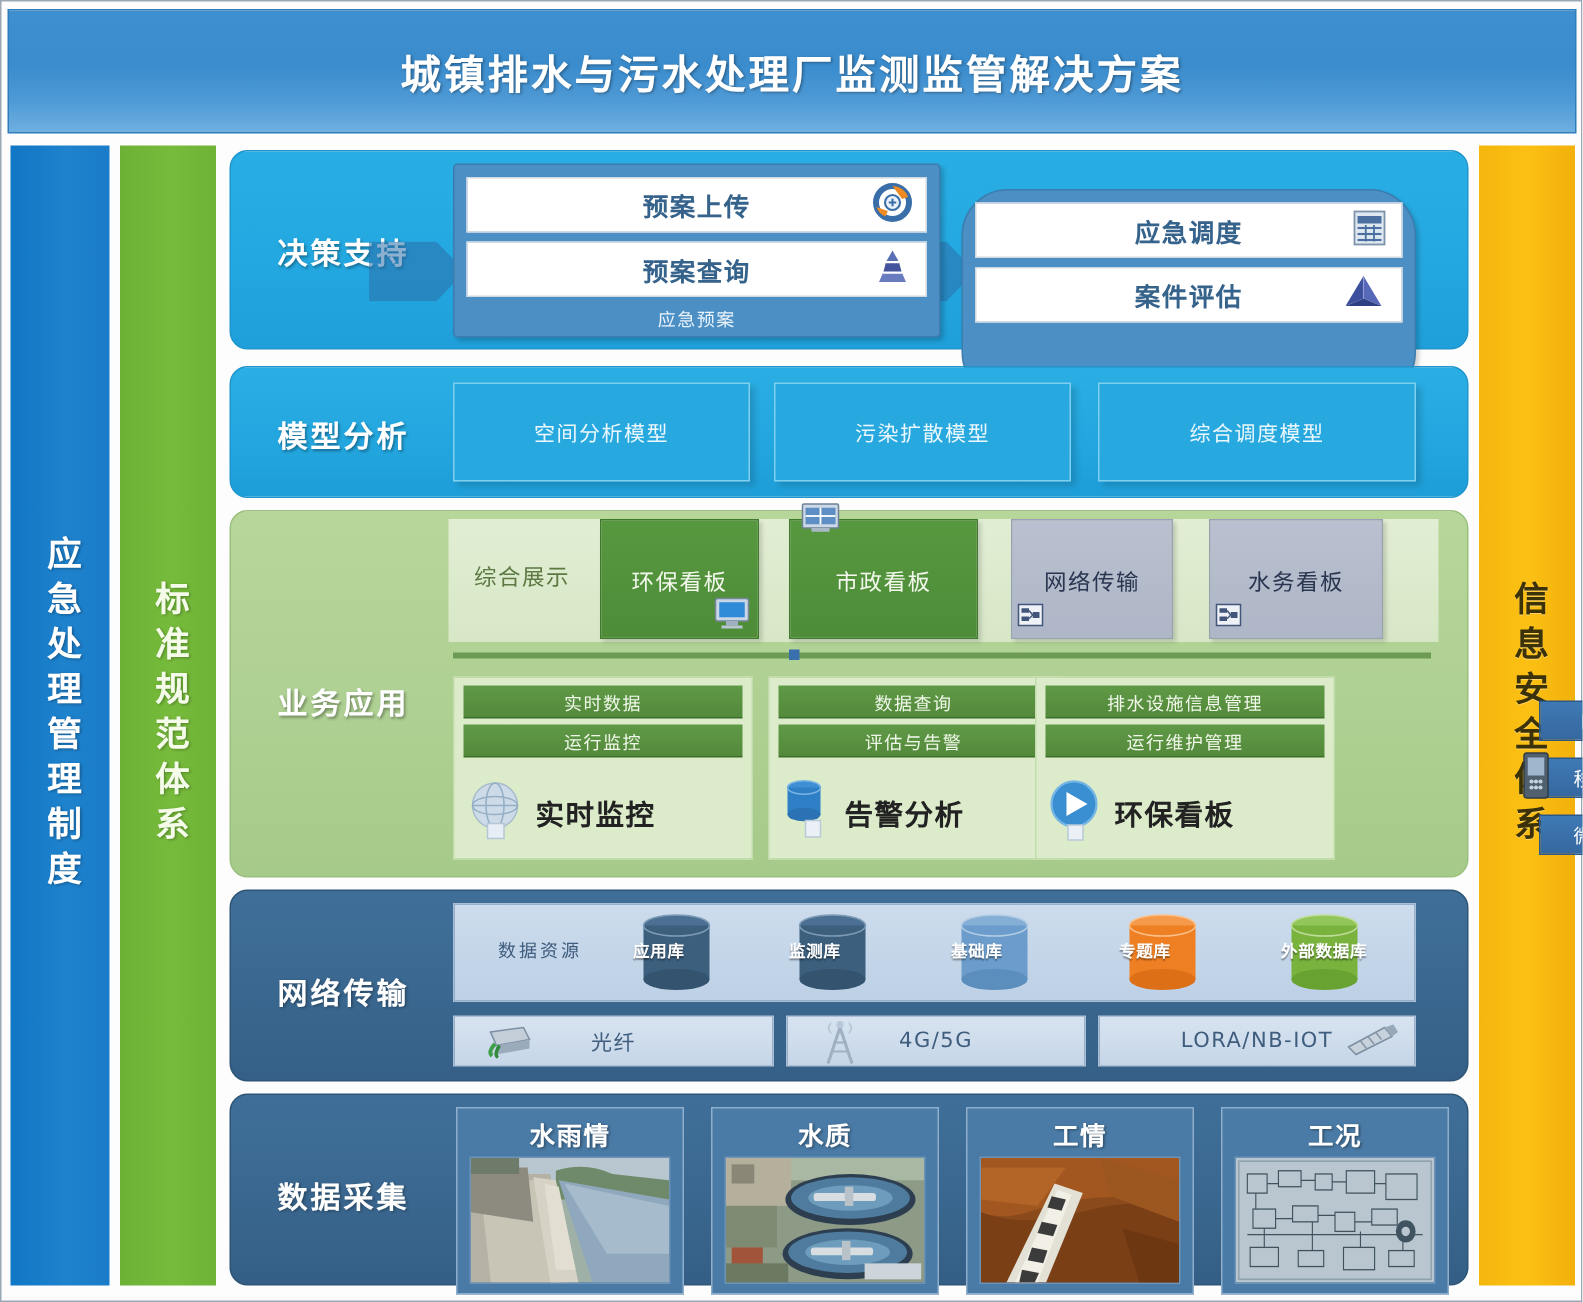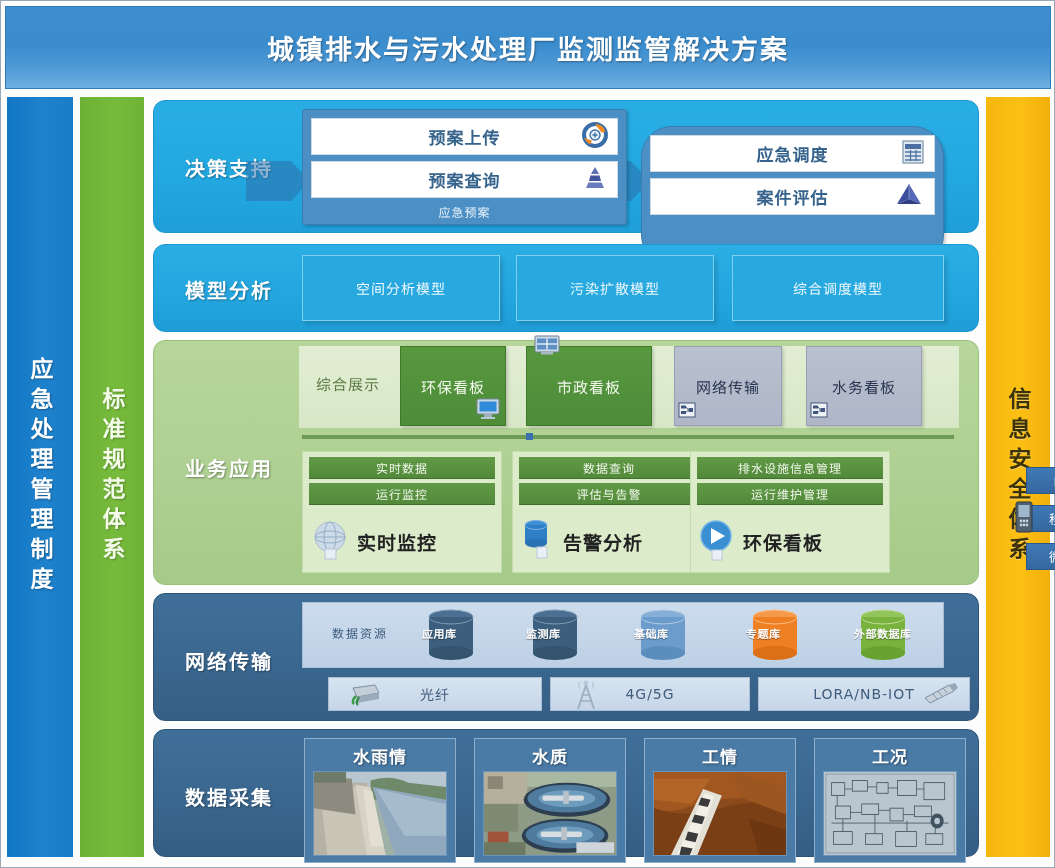--- a/index.html
+++ b/index.html
@@ -233,21 +233,21 @@
     color: #ffffff; font-size: 11px; line-height: 12px; font-weight: bold;
     letter-spacing: .5px;
     text-shadow: 0 1px 1px rgba(0,0,0,.4);
   }
   #db-1 { left: 268px; }
   #db-2 { left: 372px; }
   #db-3 { left: 480px; }
   #db-4 { left: 592px; }
   #db-5 { left: 700px; }
   #net-bottom-strip {
-    position: absolute; left: 148px; top: 83px; width: 642px; height: 36px; margin-left: 26px;
+    position: absolute; left: 148px; top: 83px; width: 642px; height: 36px;
   }
   .net-pipe {
     position: absolute; top: 0; height: 34px;
     background: linear-gradient(180deg,#d7e3f0 0%,#c6d6e8 100%);
     border: 1px solid #aabfd6;
     display: flex; align-items: center; justify-content: center;
   }
   .net-pipe span { color: #3f5d7d; font-size: 14px; letter-spacing: 1px; }
   #net-pipe-1 { left: 0;   width: 214px; }
   #net-pipe-2 { left: 222px; width: 200px; }

